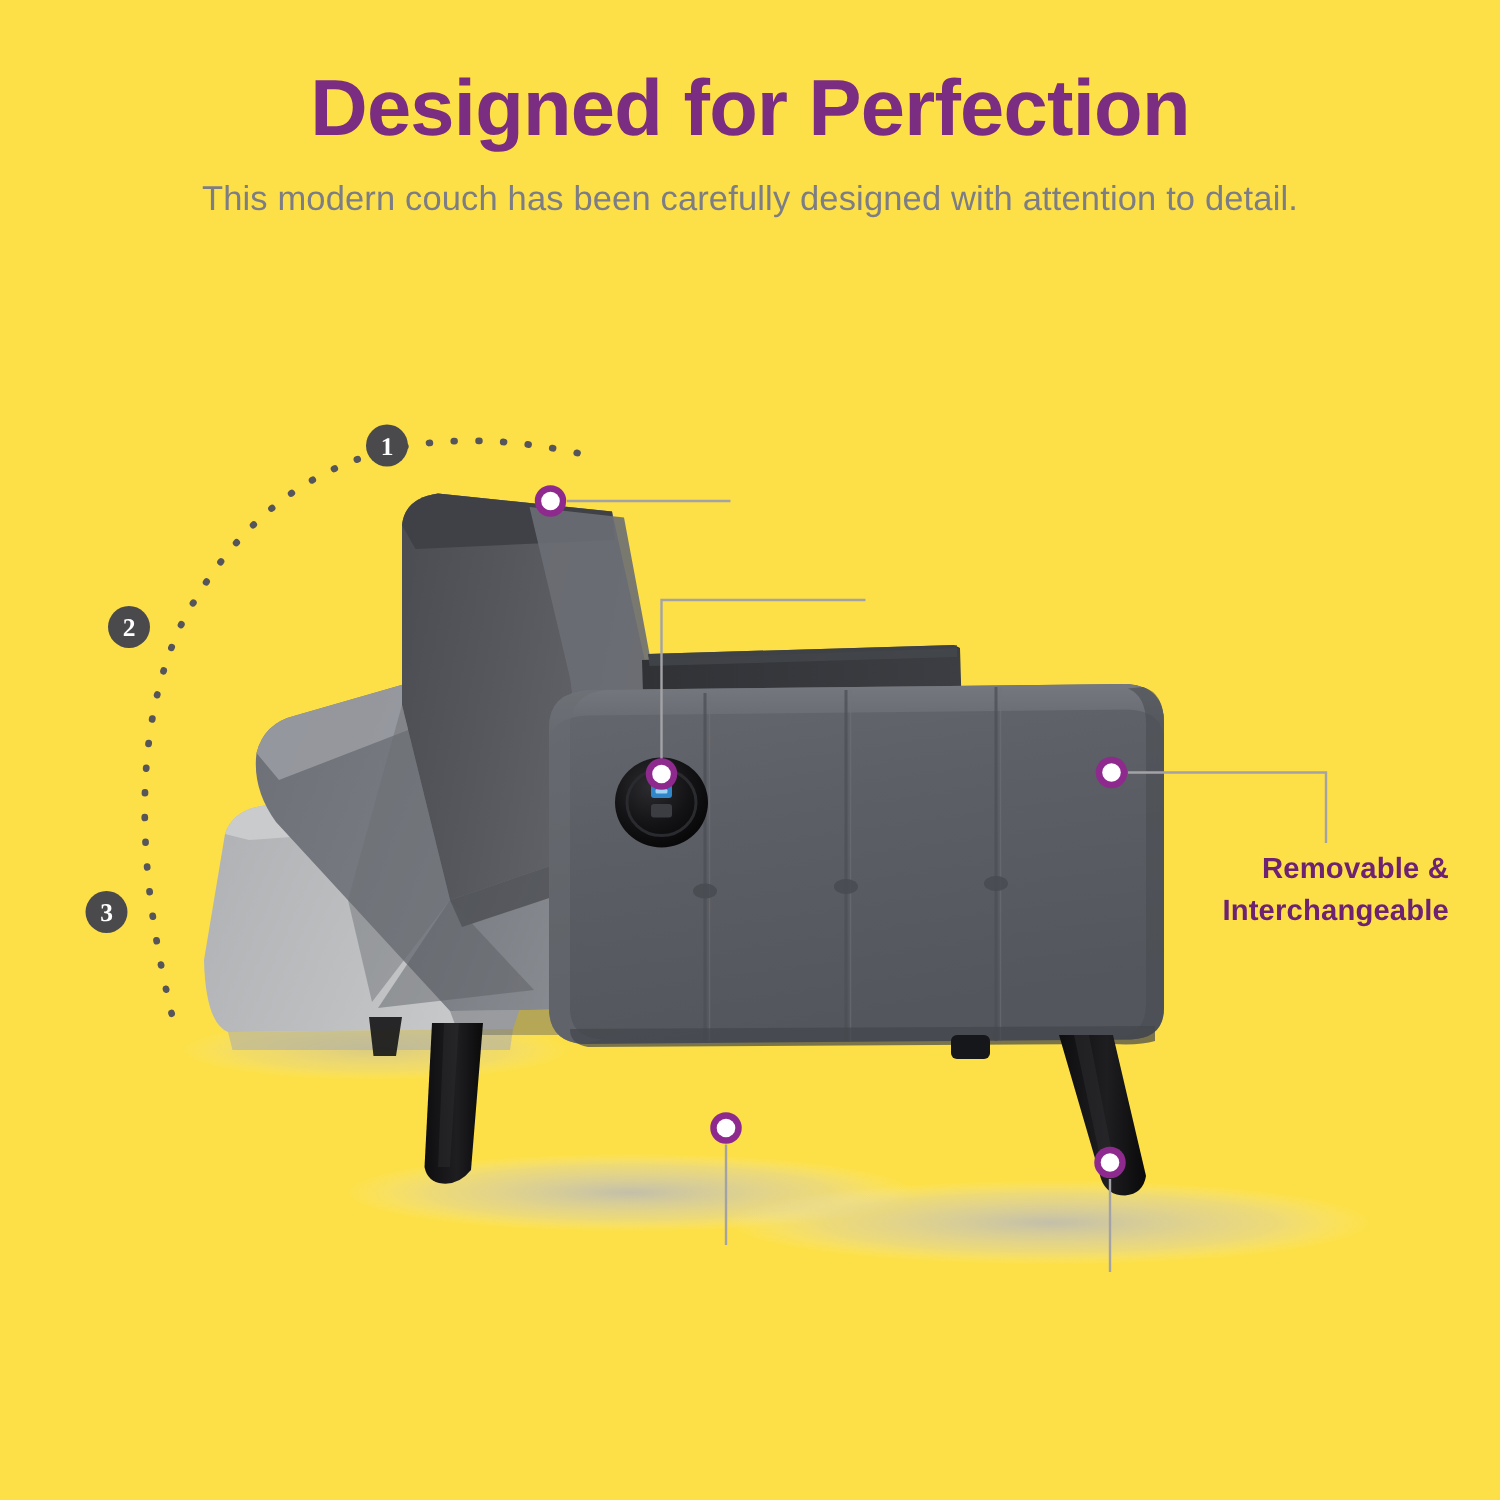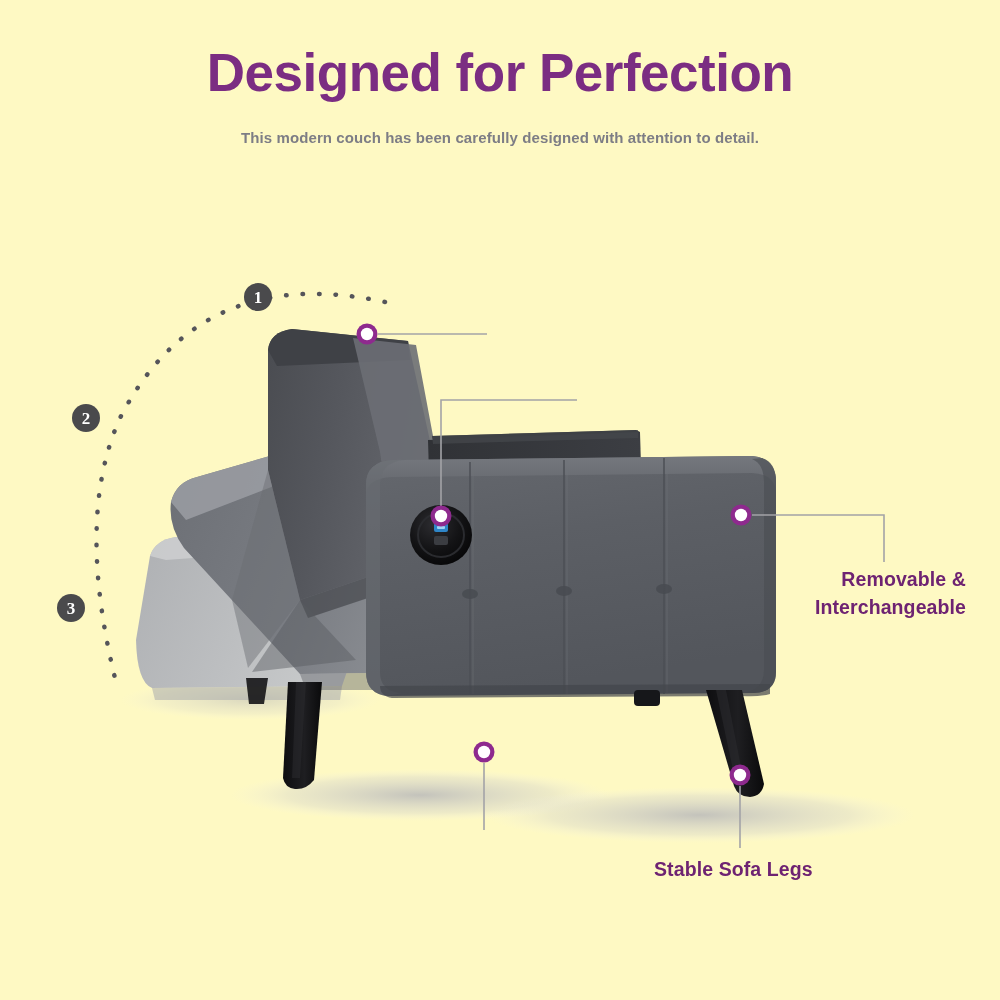--- a/index.html
+++ b/index.html
@@ -4,21 +4,21 @@
 <style>
   html, body {
     margin: 0;
     padding: 0;
     background: #ffffff;
   }
   #stage {
     position: relative;
     width: 1000px;
     height: 1000px;
-    background: #fef9c3;
+    background: #fde047;
     overflow: hidden;
     font-family: "Liberation Sans", sans-serif;
   }
 
   
   #header {
     position: absolute;
     top: 0; left: 0;
     width: 1000px;
     text-align: center;
@@ -26,24 +26,24 @@
   #title {
     margin: 0;
     padding-top: 44px;
     font-size: 53px;
     font-weight: bold;
     letter-spacing: -0.5px;
     color: #7b2d82;
     line-height: 1.08;
   }
   #subtitle {
-    margin: 16px;
+    margin: 6px;
     padding-top: 12px;
-    font-size: 15px;
-    font-weight: bold;
+    font-size: 23px;
+    font-weight: normal;
     color: #7d7d85;
     letter-spacing: 0.1px;
   }
 
   
   #scene {
     position: absolute;
     top: 0; left: 0;
     width: 1000px;
     height: 1000px;
@@ -277,15 +277,14 @@
 
   <div class="step-badge" id="step-1">1</div>
   <div class="step-badge" id="step-2">2</div>
   <div class="step-badge" id="step-3">3</div>
 
 
 
   <div class="callout two-line" id="label-removable">Removable &amp; Interchangeable</div>
 
 
-  <div class="callout" id="label-legs">Stable Sofa Legs</div>
 
 </div>
 
 </body></html>

